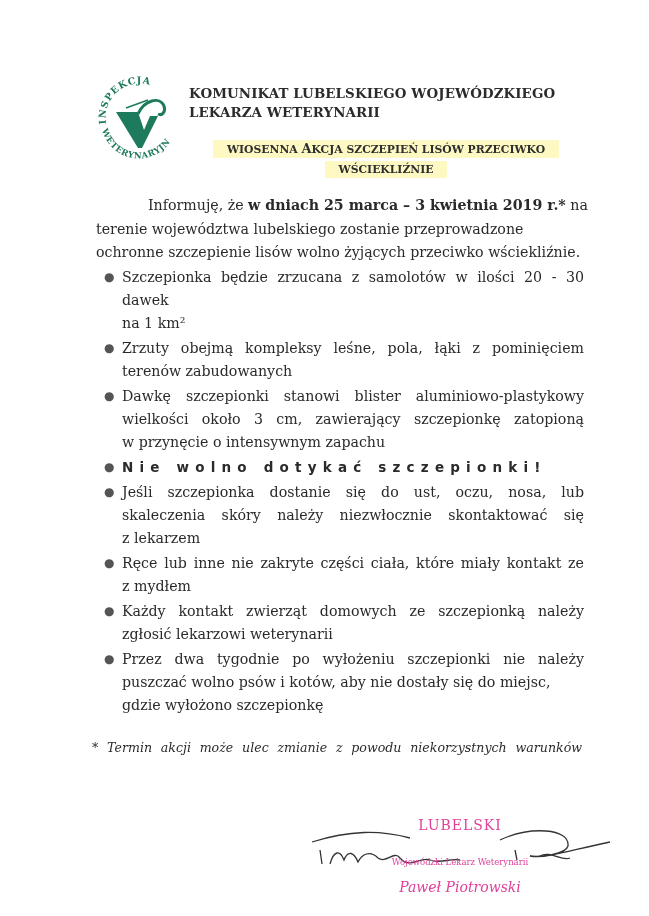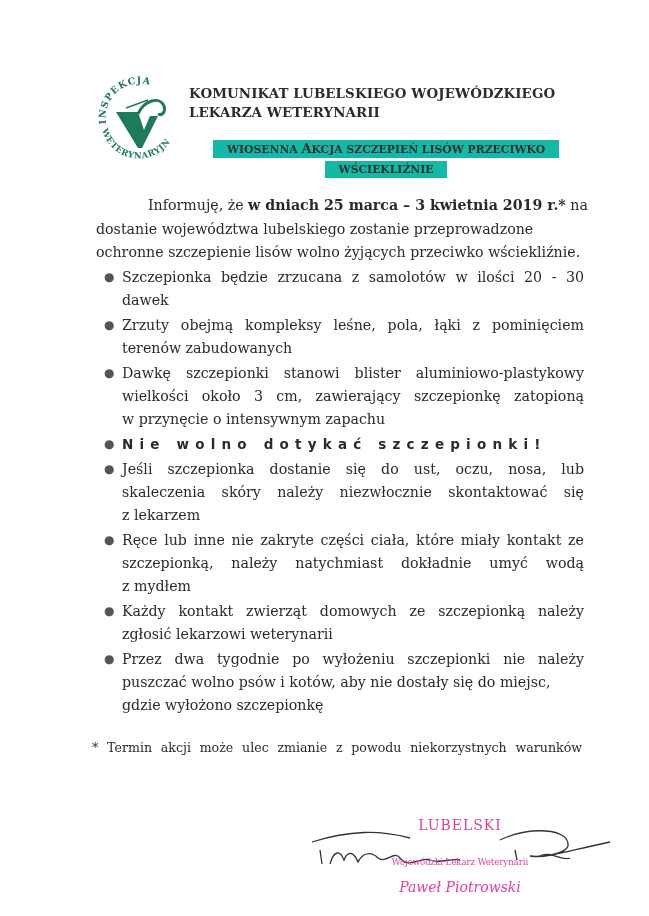--- a/index.html
+++ b/index.html
@@ -8,37 +8,37 @@
       font-family: "DejaVu Serif", "Liberation Serif", serif; color: #2a2a2a;
     }
     .logo { position: absolute; left: 88px; top: 72px; width: 100px; height: 100px; }
     .header { position: absolute; left: 189px; top: 84px; width: 420px; text-align: left; }
     .header .line {
       font-family: "DejaVu Serif", serif; font-weight: bold; font-size: 13.4px; letter-spacing: 0.1px;
       line-height: 19px; color: #2b2b2b; white-space: nowrap;
     }
     .banner { position: absolute; left: 186px; top: 138px; width: 400px; text-align: center; }
     .banner .hl {
-      display: inline-block; background: #14b8a6; font-family: "DejaVu Serif", serif; font-weight: bold;
+      display: inline-block; background: #fef9c3; font-family: "DejaVu Serif", serif; font-weight: bold;
       color: #2e2e2e; font-size: 10.8px; line-height: 17px; padding: 0 14px; white-space: nowrap;
     }
     .banner .hl .big { font-size: 13px; }
     .intro { position: absolute; left: 72px; top: 194px; width: 510px; font-size: 14.2px; line-height: 23.5px; margin-left: 24px; }
     .intro p { margin: 0; text-align: justify; text-align-last: left; }
     .intro .first { text-indent: 52px; }
     .j { text-align: justify; text-align-last: justify; display: block; }
     .list { position: absolute; left: 84px; top: 266px; width: 500px; font-size: 14.2px; line-height: 23px; }
     .item { position: relative; padding-left: 38px; margin-bottom: 2px; }
     .item .bullet { position: absolute; left: 20px; top: 0; font-size: 12px; color: #555; }
     .item .text { display: block; text-align: justify; }
     .item .text .ln { display: block; }
     .item .text .ln.just { text-align-last: justify; }
     .warn { font-family: "DejaVu Sans", sans-serif; font-weight: bold; letter-spacing: 6.2px; font-size: 13.5px; }
     .footnote { position: absolute; left: 92px; top: 738px; width: 490px; font-size: 12.6px; line-height: 19px; }
-    .footnote .ln { display: block; white-space: nowrap; }
+    .footnote .ln { display: block; white-space: nowrap; font-style: italic; }
     .footnote .just { text-align: justify; text-align-last: justify; white-space: normal; }
     .link { color: #1f4fa8; text-decoration: underline; }
     .stamp { position: absolute; left: 380px; top: 820px; width: 160px; text-align: center; color: #e0409a; font-family: "DejaVu Serif", serif; }
     .stamp .s1 { font-size: 14px; letter-spacing: 1px; line-height: 11px; }
     .stamp .s2 { font-size: 8.5px; line-height: 10px; margin-top: 26px; }
     .stamp .s3 { font-size: 14px; font-style: italic; line-height: 12px; margin-top: 14px; }
     .signature { position: absolute; left: 300px; top: 820px; width: 320px; height: 60px; }
   </style>
 </head>
 <body>
@@ -66,29 +66,30 @@
   <div class="line">LEKARZA WETERYNARII</div>
 </div>
 
 <div class="banner">
   <div><span class="hl"><span>WIOSENNA </span><span class="big">A</span><span>KCJA SZCZEPIEŃ LISÓW PRZECIWKO</span></span></div>
   <div><span class="hl">WŚCIEKLIŹNIE</span></div>
 </div>
 
 <div class="intro">
   <p class="first j"><span>Informuję, że </span><b>w dniach 25 marca – 3 kwietnia 2019 r.*</b><span> na</span></p>
-  <p class="j">dostanie województwa lubelskiego zostanie przeprowadzone</p>
+  <p class="j">terenie województwa lubelskiego zostanie przeprowadzone</p>
   <p>ochronne szczepienie lisów wolno żyjących przeciwko wściekliźnie.</p>
 </div>
 
 <div class="list">
   <div class="item">
     <span class="bullet">●</span>
     <span class="text">
         <span class="ln just">Szczepionka będzie zrzucana z samolotów w ilości 20 - 30 dawek</span>
+        <span class="ln">na 1 km²</span>
       </span>
   </div>
   <div class="item">
     <span class="bullet">●</span>
     <span class="text">
         <span class="ln just">Zrzuty obejmą kompleksy leśne, pola, łąki z pominięciem</span>
         <span class="ln">terenów zabudowanych</span>
       </span>
   </div>
   <div class="item">
@@ -108,21 +109,20 @@
     <span class="text">
         <span class="ln just">Jeśli szczepionka dostanie się do ust, oczu, nosa, lub</span>
         <span class="ln just">skaleczenia skóry należy niezwłocznie skontaktować się</span>
         <span class="ln">z lekarzem</span>
       </span>
   </div>
   <div class="item">
     <span class="bullet">●</span>
     <span class="text">
         <span class="ln just">Ręce lub inne nie zakryte części ciała, które miały kontakt ze</span>
-        <span class="ln just">szczepionką, należy natychmiast dokładnie umyć wodą</span>
         <span class="ln">z mydłem</span>
       </span>
   </div>
   <div class="item">
     <span class="bullet">●</span>
     <span class="text">
         <span class="ln just">Każdy kontakt zwierząt domowych ze szczepionką należy</span>
         <span class="ln">zgłosić lekarzowi weterynarii</span>
       </span>
   </div>

